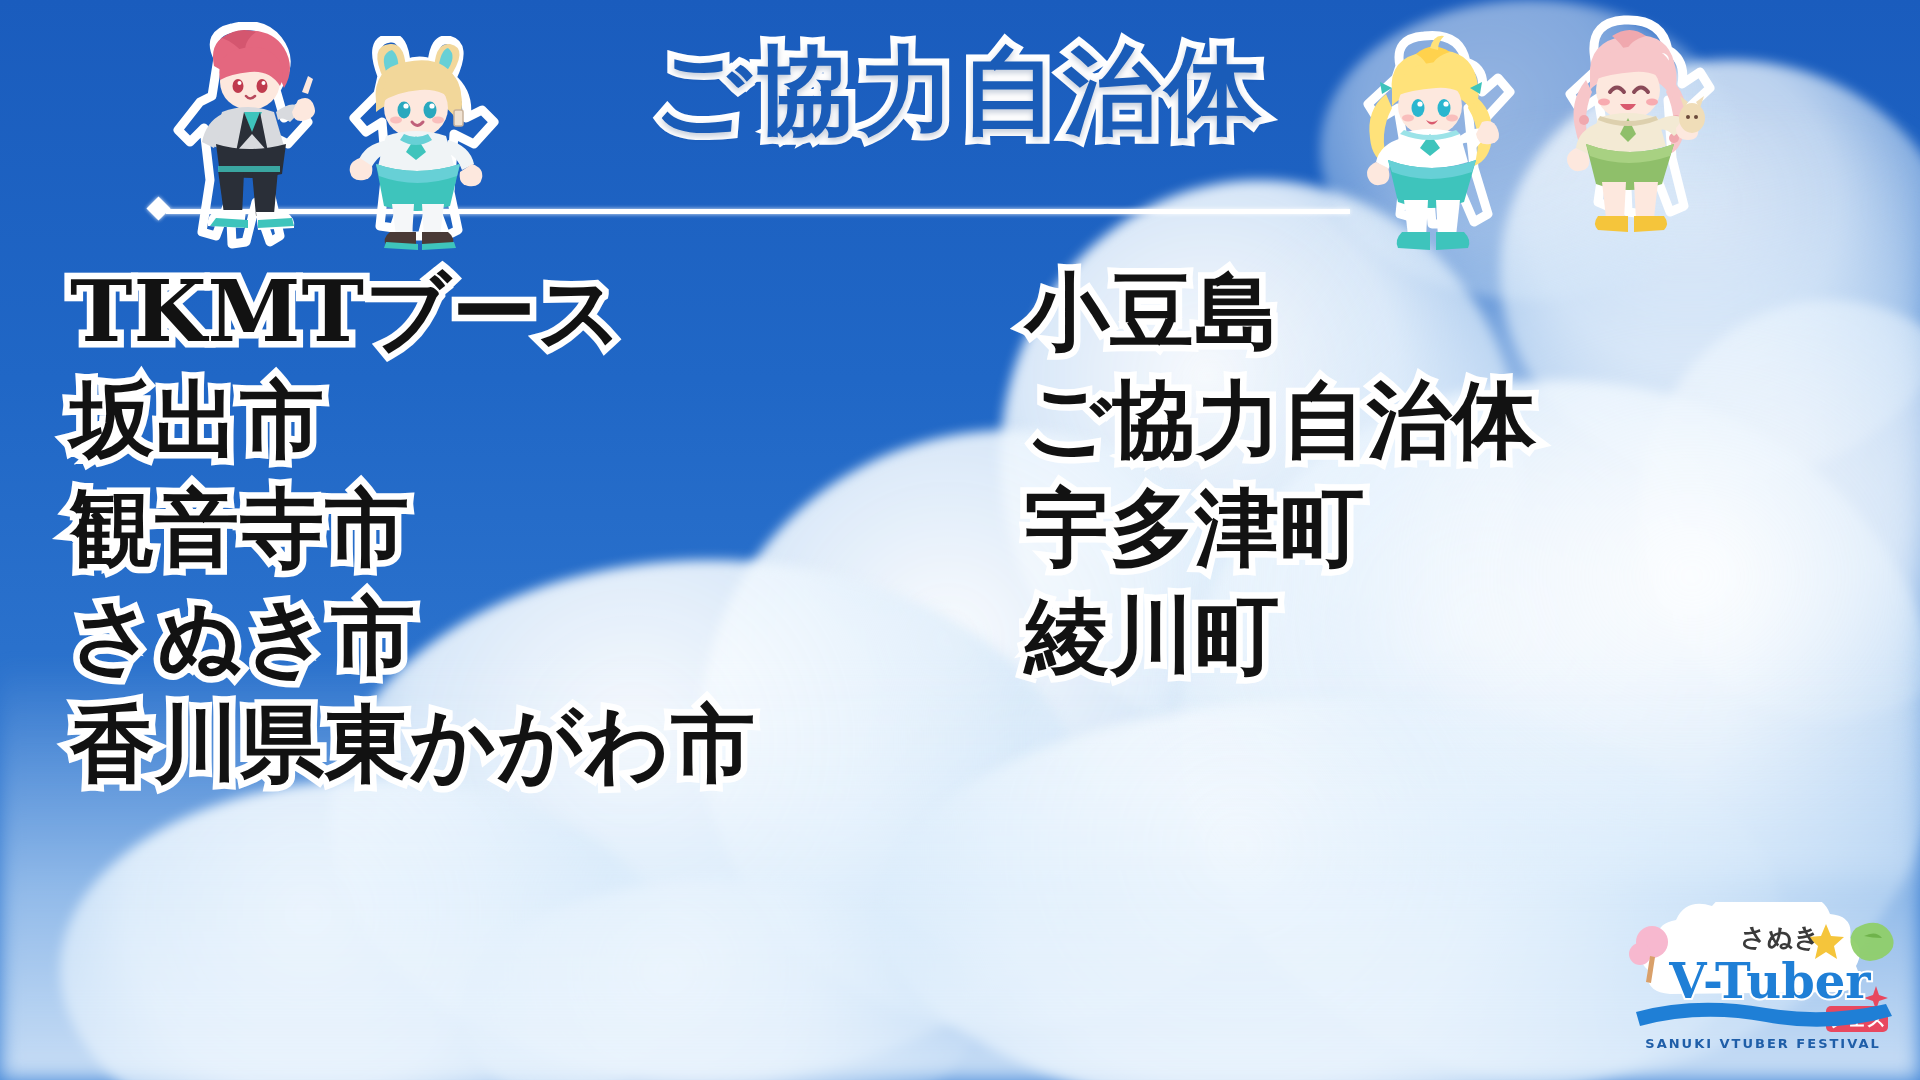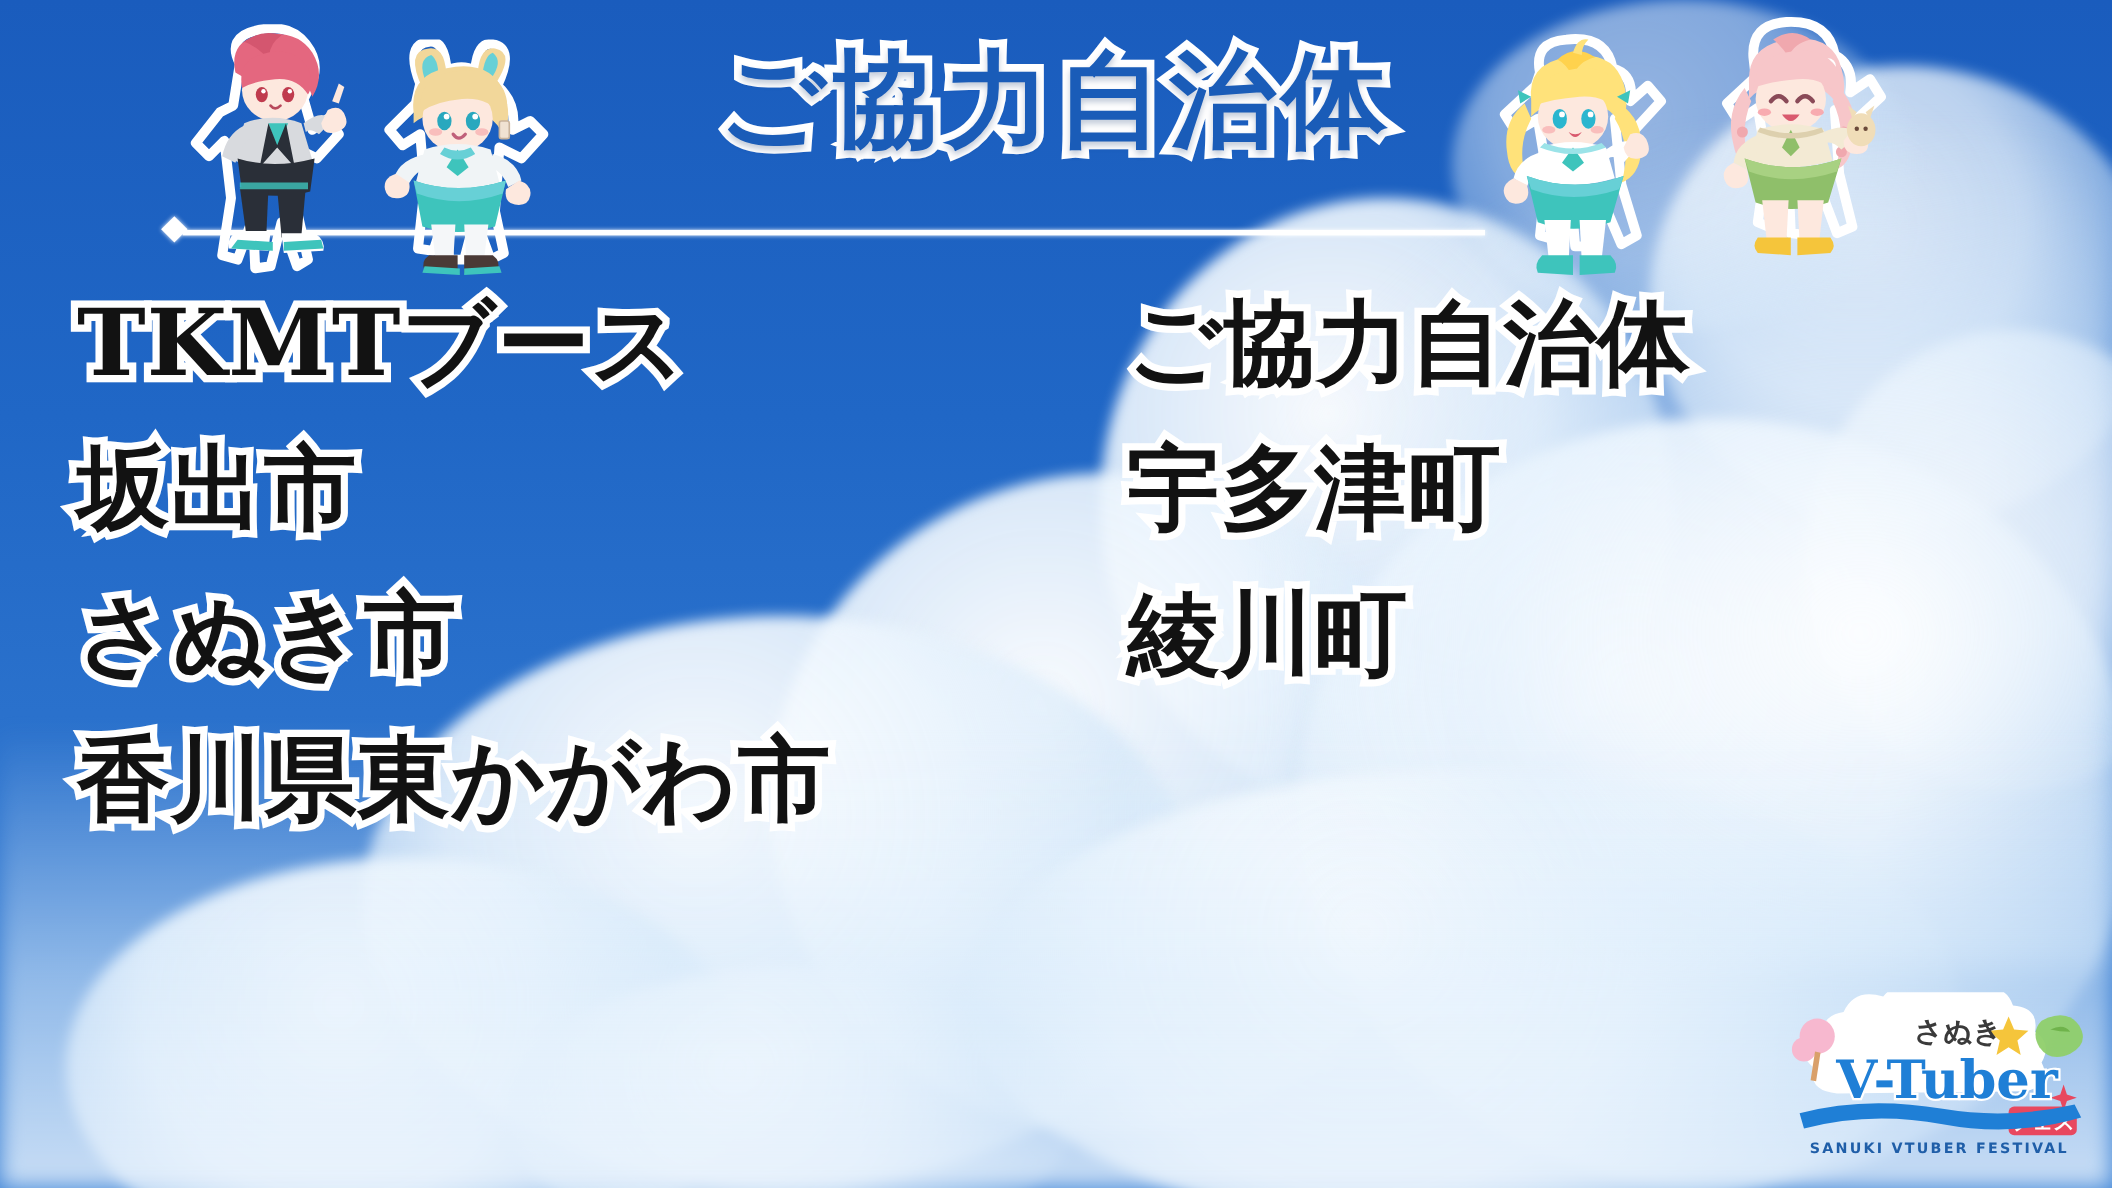--- a/index.html
+++ b/index.html
@@ -77,21 +77,21 @@
 
   
   .sticker { position:absolute; }
   .sticker svg { display:block; }
 
   
   .list-wrap {
     position:absolute; left:70px; top:258px; width:1480px;
     display:flex; gap:0px;
   }
-  .col { display:flex; flex-direction:column;gap:24px; }
+  .col { display:flex; flex-direction:column; }
   .col-left  { width:955px; }
   .col-right { width:520px; }
 
   .entry {
     font-family:"DejaVu Sans", sans-serif;
     font-weight:bold;
     font-size:84px;
     line-height:108px;
     color:#121212;
     -webkit-text-stroke:13px #ffffff;
@@ -321,24 +321,26 @@
 
       <path d="M70 202 q-6 8 0 14 l30 2 l0 -16 z" fill="#f5c53b"></path>
       <path d="M106 202 l0 16 l30 -2 q6 -6 0 -14 z" fill="#f5c53b"></path>
     </svg>
   </div>
 
   <div class="list-wrap">
     <div class="col col-left">
       <div class="entry serif">TKMTブース</div>
       <div class="entry">坂出市</div>
+      <div class="entry">観音寺市</div>
       <div class="entry">さぬき市</div>
       <div class="entry">香川県東かがわ市</div>
     </div>
     <div class="col col-right">
+      <div class="entry">小豆島</div>
       <div class="entry">ご協力自治体</div>
       <div class="entry">宇多津町</div>
       <div class="entry">綾川町</div>
     </div>
   </div>
 
   <div class="logo">
     <svg width="286" height="168" viewBox="0 0 286 168">
 
       <path d="M40 44 q-8 -22 16 -26 q10 -22 36 -14 q16 -20 42 -8 q22 -14 42 2 q26 -8 34 14 q24 2 20 24 q16 10 6 28 q10 20 -14 26 l-172 2 q-26 -2 -22 -24 q-14 -12 -2 -24 z" fill="#ffffff"></path>

